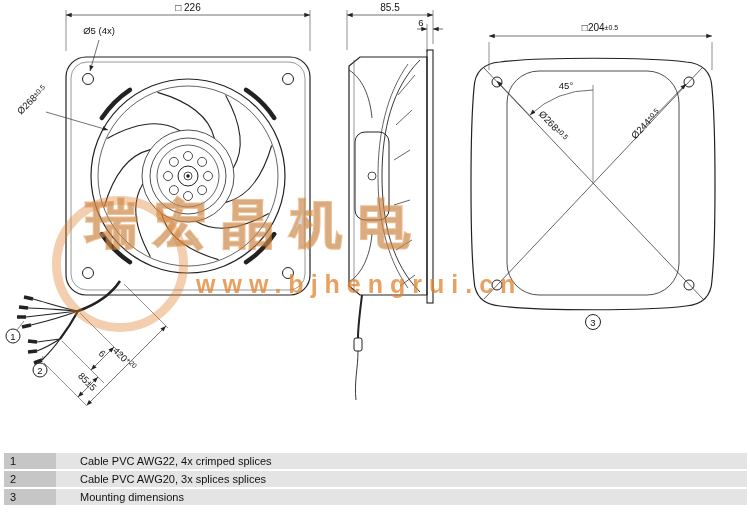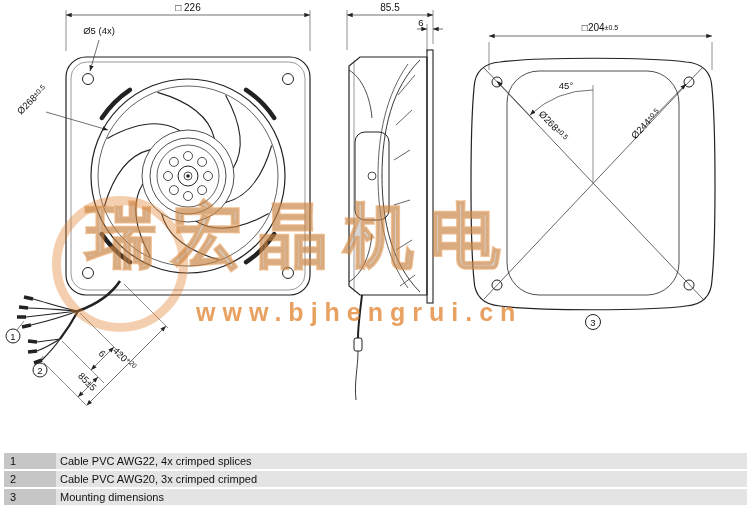--- a/index.html
+++ b/index.html
@@ -10,37 +10,37 @@
   .stage { position:absolute; inset:0;text-decoration:underline; }
   svg { position:absolute; top:0; left:0; }
   .ln { fill:none; stroke:#222; }
   .ln2 { fill:none; stroke:#555; }
   .dim { fill:none; stroke:#333; }
   text { fill:#111; stroke:none; font-size:9.5px; font-family:"Liberation Sans", sans-serif; }
   .t7 { font-size:7px; }
   .t10 { font-size:10px; }
   .wm-cn {
     position:absolute; left:86px; top:190px; z-index:3; pointer-events:none;
-    font-size:70px; font-weight:bold; letter-spacing:16px; white-space:nowrap;
+    font-size:52px; font-weight:bold; letter-spacing:16px; white-space:nowrap;
     color:rgba(145,145,145,0.38); -webkit-text-stroke:2px rgba(226,130,44,0.5);
     font-family:"DejaVu Sans", sans-serif;
   }
   .wm-url {
     position:absolute; left:196px; top:270px; z-index:3; pointer-events:none;
     font-size:25px; font-weight:bold; letter-spacing:7px;
-    color:rgba(226,130,44,0.75); white-space:nowrap;margin-top:28px;
+    color:rgba(226,130,44,0.75); white-space:nowrap;
   }
   .wm-ring {
     position:absolute; left:52px; top:196px; width:118px; height:118px; z-index:2;
     border:9px solid rgba(226,130,44,0.38); border-radius:50%; pointer-events:none;
   }
   .legend { position:absolute; left:4px; right:3px; top:453px; z-index:4; }
   .lrow { display:flex; height:16px; margin-bottom:2px; font-size:11px; color:#111; }
   .lnum { width:52px; background:#c6c6c6; display:flex; align-items:center; padding-left:6px; box-sizing:border-box; }
-  .ldesc { flex:1; background:#e4e4e4; display:flex; align-items:center; padding-left:4px; }
+  .ldesc { flex:1; background:#e4e4e4; display:flex; align-items:center; padding-left:24px; }
 </style>
 </head>
 <body>
 
 <div class="stage">
 
 <svg width="750" height="450" viewBox="0 0 750 450">
   <defs>
     <marker id="aE" viewBox="0 0 10 10" refX="9" refY="5" markerWidth="9" markerHeight="9" orient="auto">
       <path d="M0,1.5 L9,5 L0,8.5 z" fill="#222"></path>
@@ -253,21 +253,21 @@
   <div class="wm-cn">瑞宏晶机电</div>
   <div class="wm-url">www.bjhengrui.cn</div>
 
   <div class="legend">
     <div class="lrow">
       <div class="lnum">1</div>
       <div class="ldesc">Cable PVC AWG22, 4x crimped splices</div>
     </div>
     <div class="lrow">
       <div class="lnum">2</div>
-      <div class="ldesc">Cable PVC AWG20, 3x crimped crimped</div>
+      <div class="ldesc">Cable PVC AWG20, 3x splices splices</div>
     </div>
     <div class="lrow">
       <div class="lnum">3</div>
       <div class="ldesc">Mounting dimensions</div>
     </div>
   </div>
 
 </div>
 
 </body></html>

